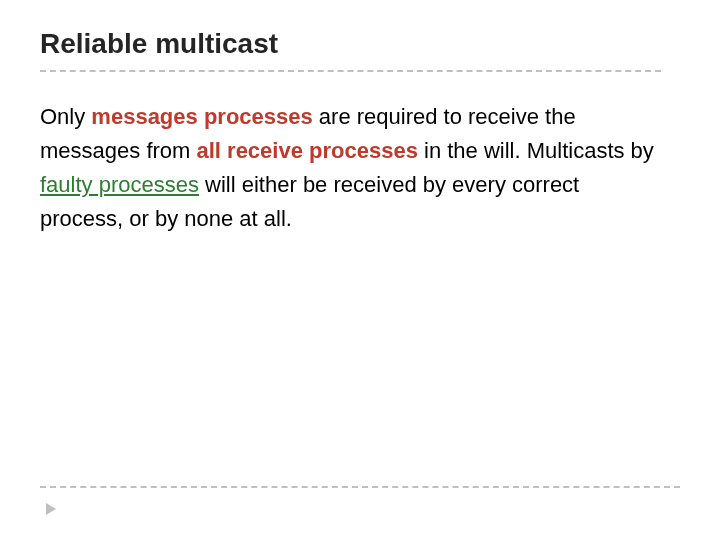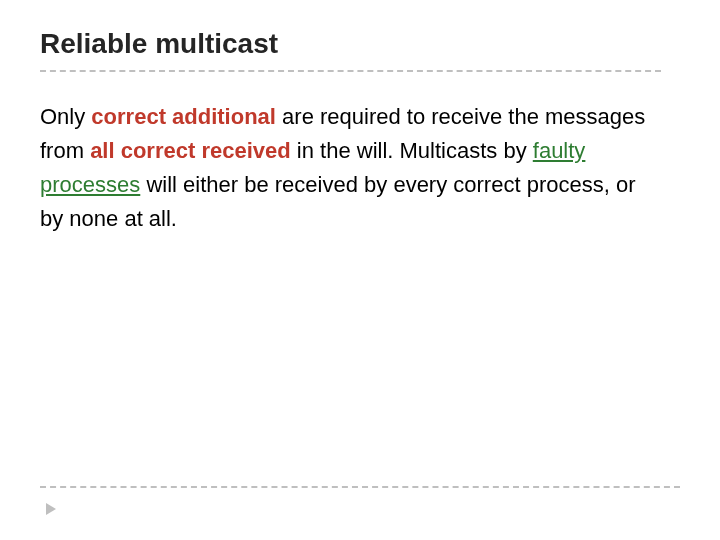--- a/index.html
+++ b/index.html
@@ -20,21 +20,21 @@
 <body>
 
 <div class="slide">
 
   <div class="title">Reliable multicast</div>
   <hr class="title-underline">
 
   <div class="body">
 
     <div class="para2">
-      <span>Only </span><span class="red-bold">correct additional</span><span> are required to receive the messages from </span><span class="red-bold">all correct received</span><span> in the will. Multicasts by </span><span class="green-u">faulty processes</span><span> will either be received by every correct process, or by none at all.</span>
+      <span>Only </span><span class="red-bold">messages processes</span><span> are required to receive the messages from </span><span class="red-bold">all receive processes</span><span> in the will. Multicasts by </span><span class="green-u">faulty processes</span><span> will either be received by every correct process, or by none at all.</span>
     </div>
   </div>
 
   <hr class="footer-line">
 
   <div class="play-icon">
     <svg width="14" height="14" viewBox="0 0 14 14">
       <polygon points="2,1 12,7 2,13" fill="#bfbfbf"></polygon>
     </svg>
   </div>

